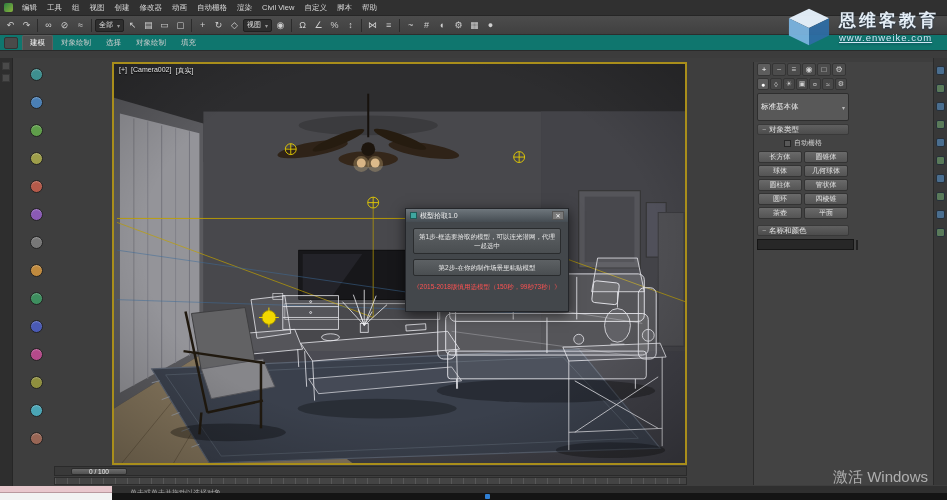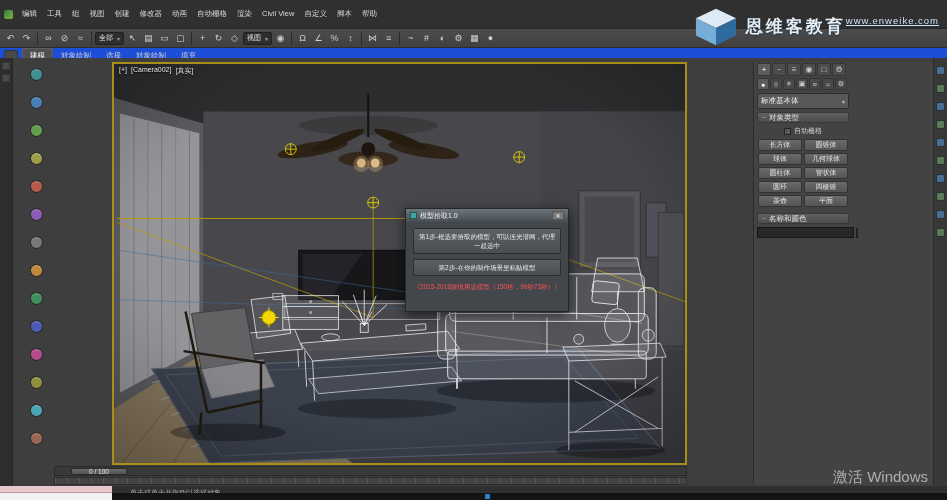--- a/index.html
+++ b/index.html
@@ -1,29 +1,29 @@
 <!DOCTYPE html>
 <html><head>
 <meta charset="utf-8">
 <style>
 *{margin:0;padding:0;box-sizing:border-box;font-family:"Liberation Sans",sans-serif;}
 html,body{width:947px;height:500px;overflow:hidden;background:#1a1a1a;}
 .app{position:relative;width:947px;height:500px;background:#3c3c3c;color:#ccc;}
 
 
 .titlebar{height:11px;background:#121212;color:#c8c8c8;font-size:7.5px;line-height:11px;padding:0 5px;display:flex;align-items:center;}
-.menubar{height:29px;background:#303030;border-bottom:1px solid #262626;display:flex;align-items:center;padding:0 4px;}
+.menubar{height:16px;background:#303030;border-bottom:1px solid #262626;display:flex;align-items:center;padding:0 4px;}
 .menubar .logo{width:9px;height:9px;background:linear-gradient(135deg,#2c7f3f,#8ab33e);border-radius:2px;margin-right:4px;}
 .mi{padding:0 5px;font-size:7.5px;color:#d8d8d8;line-height:12px;}
 .toolbar{height:19px;background:linear-gradient(#4c4c4c,#404040);border-bottom:1px solid #2d2d2d;display:flex;align-items:center;gap:1px;padding:0 3px;}
 .tbtn{width:15px;height:15px;display:flex;align-items:center;justify-content:center;font-size:9px;color:#cfcfcf;border-radius:2px;}
 .tsep{width:1px;height:13px;background:#2b2b2b;margin:0 2px;}
 .tdrop{height:13px;background:#2e2e2e;border:1px solid #202020;color:#e0e0e0;font-size:7px;display:flex;align-items:center;gap:4px;padding:0 3px;border-radius:2px;}
 .tdrop .arr{font-size:6px;color:#999;}
-.ribbon{height:16px;background:#1d4ed8;border-bottom:1px solid #2a2a2a;display:flex;align-items:flex-end;padding:0 3px;gap:1px;}
+.ribbon{height:16px;background:#0f766e;border-bottom:1px solid #2a2a2a;display:flex;align-items:flex-end;padding:0 3px;gap:1px;}
 .ricon{width:14px;height:12px;background:#4a4a4a;border:1px solid #333;border-radius:2px;margin:0 3px 1px 1px;}
 .rtab{padding:2px 7px 2px 7px;font-size:7.5px;color:#cfcfcf;}
 .rtab.active{background:#505050;border:1px solid #5e5e5e;border-bottom:none;color:#fff;border-radius:2px 2px 0 0;}
 
 
 .workspace{position:absolute;top:58px;left:0;right:0;bottom:0;background:#3e3e3e;}
 .leftstrip{position:absolute;left:0;top:0;bottom:0;width:13px;background:#2e2e2e;border-right:1px solid #262626;display:flex;flex-direction:column;align-items:center;padding-top:4px;gap:4px;}
 .lsq{width:8px;height:8px;background:#4a4a4a;border:1px solid #383838;}
 .lefttools{position:absolute;left:26px;top:10px;width:20px;display:flex;flex-direction:column;gap:15px;align-items:center;}
 .ltool{width:13px;height:13px;border-radius:50%;border:1px solid #222;box-shadow:inset 0 1px 1px rgba(255,255,255,.25);}
@@ -50,21 +50,21 @@
 
 
 .cmdpanel{position:absolute;left:753px;top:4px;width:180px;bottom:15px;background:#434343;border-left:1px solid #2b2b2b;}
 .cp-inner{width:92px;margin-left:3px;}
 .cp-tabs{display:flex;gap:1px;margin-top:1px;}
 .cp-tab{width:14px;height:13px;background:#4c4c4c;border:1px solid #353535;display:flex;align-items:center;justify-content:center;font-size:8px;color:#cfcfcf;border-radius:2px;}
 .cp-tab.active{background:#5d5d5d;color:#fff;}
 .cp-cats{display:flex;gap:1px;margin-top:2px;}
 .cp-cat{width:12px;height:12px;background:#484848;border:1px solid #353535;display:flex;align-items:center;justify-content:center;font-size:7px;color:#cfcfcf;border-radius:2px;}
 .cp-cat.active{background:#5d5d5d;color:#fff;}
-.cp-drop{margin-top:3px;height:16px;background:#585858;border:1px solid #2e2e2e;border-radius:2px;display:flex;align-items:center;font-size:7.5px;color:#efefef;padding:0 3px;gap:3px;}
+.cp-drop{margin-top:3px;height:28px;background:#585858;border:1px solid #2e2e2e;border-radius:2px;display:flex;align-items:center;font-size:7.5px;color:#efefef;padding:0 3px;gap:3px;}
 .cp-drop .arr{margin-left:auto;font-size:6px;color:#bbb;}
 .cp-rollout{margin-top:3px;height:11px;background:linear-gradient(#606060,#4c4c4c);border:1px solid #393939;border-radius:2px;display:flex;align-items:center;font-size:7.5px;color:#e4e4e4;padding:0 4px;gap:3px;}
 .rmark{font-size:7px;color:#bbb;}
 .cp-autogrid{display:flex;align-items:center;justify-content:center;gap:3px;font-size:7px;color:#d0d0d0;margin-top:3px;}
 .cbx{width:7px;height:7px;background:#585858;border:1px solid #262626;}
 .cp-grid{display:grid;grid-template-columns:1fr 1fr;gap:2px;padding:3px 1px;}
 .cp-btn{height:12px;background:linear-gradient(#6a6a6a,#545454);border:1px solid #333;border-radius:2px;color:#e2e2e2;font-size:7px;display:flex;align-items:center;justify-content:center;cursor:pointer;}
 .cp-namerow{display:flex;gap:2px;margin-top:3px;align-items:center;}
 .cp-name{flex:1;height:11px;background:#272727;border:1px solid #161616;color:#ddd;font-size:7px;padding:0 2px;}
 .swatch{width:10px;height:10px;background:#7d8798;border:1px solid #222;}
@@ -80,21 +80,21 @@
 .trackbar{position:absolute;left:54px;top:419px;width:633px;height:8px;background:#444;border:1px solid #2c2c2c;background-image:repeating-linear-gradient(90deg,#585858 0 1px,transparent 1px 12px);}
 .statusbar{position:absolute;left:0;right:0;top:428px;bottom:0;background:#2f2f2f;}
 .listener-pink{position:absolute;left:0;top:0;width:112px;height:7px;background:#e9c7cd;border-bottom:1px solid #b9989e;}
 .listener-white{position:absolute;left:0;top:7px;width:112px;height:7px;background:#f2f2f2;}
 .status-prompt{position:absolute;left:130px;top:2px;font-size:7px;color:#a9a9a9;}
 .bottomstrip{position:absolute;left:112px;right:0;bottom:0;height:7px;background:#141414;}
 .taskicon{position:absolute;left:373px;top:1px;width:5px;height:5px;background:#2f7fd4;border-radius:1px;}
 
 
 .watermark{position:absolute;top:6px;right:8px;display:flex;align-items:center;gap:8px;z-index:20;opacity:.95;}
-.wm-text{display:flex;align-items:flex-start;}
+.wm-text{display:flex;flex-direction:column;align-items:flex-start;}
 .wm-brand{font-size:17px;font-weight:bold;color:#eef7ff;letter-spacing:3px;text-shadow:0 1px 2px rgba(10,40,70,.6);}
 .wm-url{font-size:9.5px;color:#dceefc;letter-spacing:1px;text-shadow:0 1px 2px rgba(10,40,70,.6);text-decoration:underline;}
 .activate{position:absolute;left:833px;top:468px;z-index:15;color:#c9c9c9;opacity:.8;font-size:15px;}
 </style>
 </head>
 <body>
 
 <div class="app">
 
 

